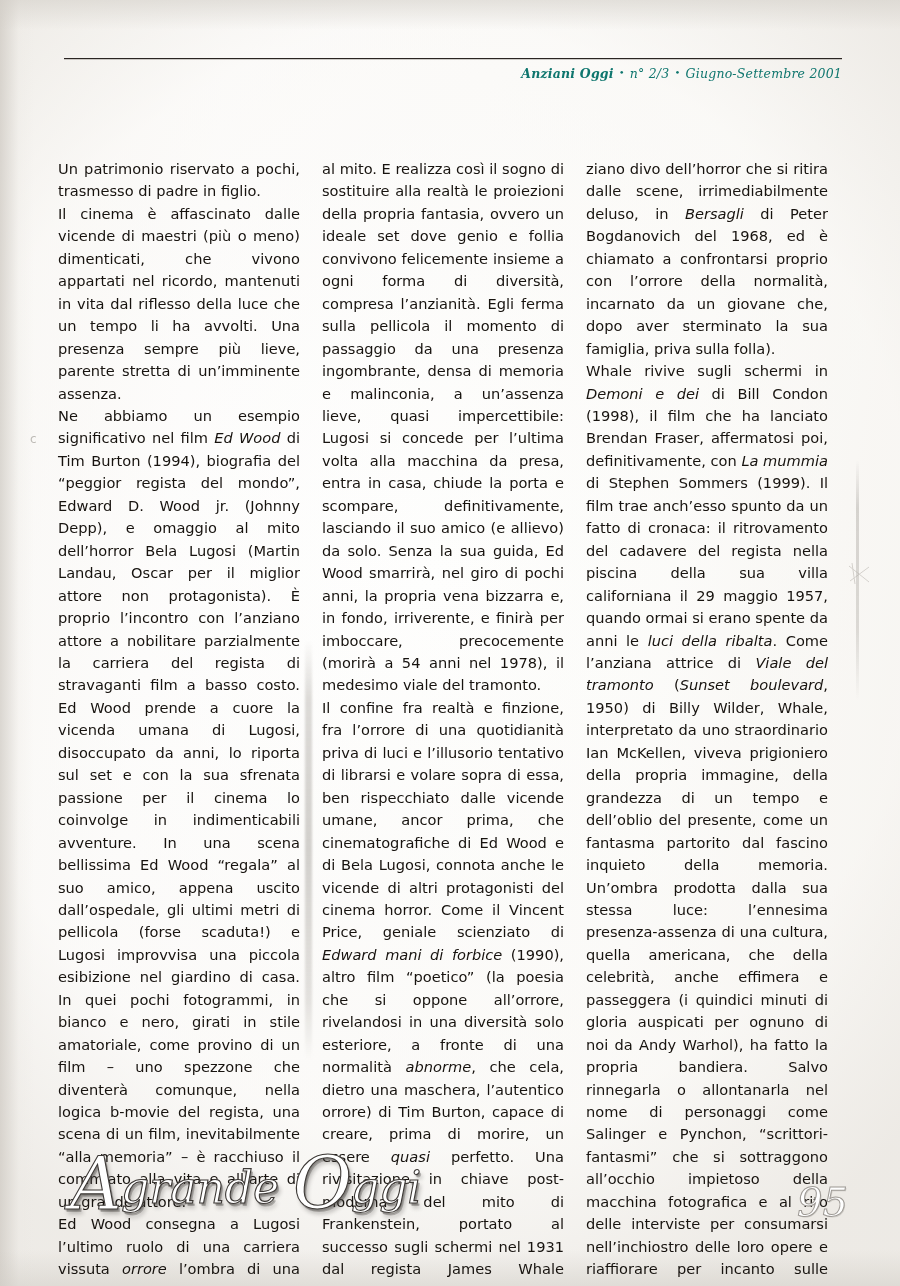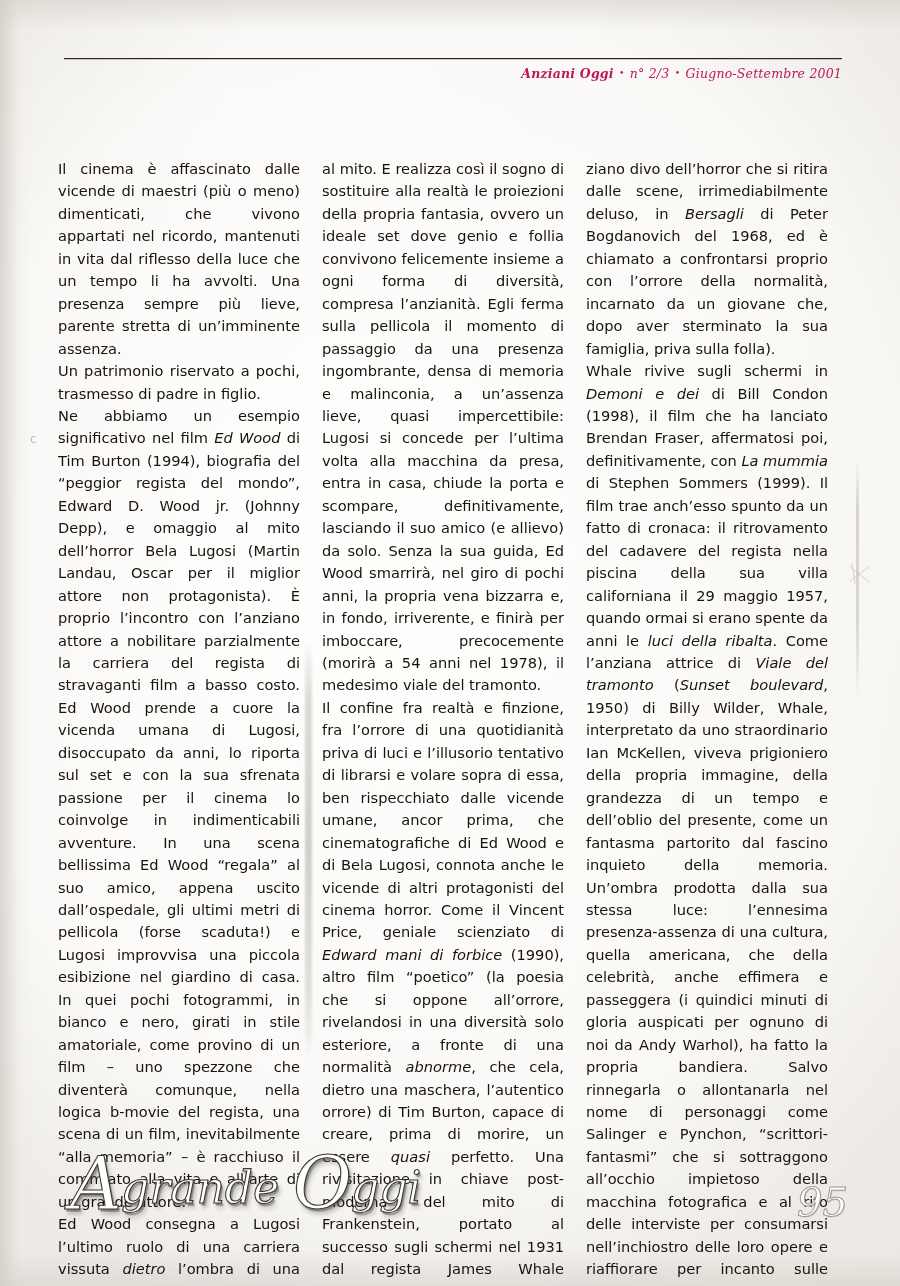--- a/index.html
+++ b/index.html
@@ -69,21 +69,21 @@
   }
   .masthead-line {
     position: absolute;
     right: 0;
     top: 8px;
     font-family: "DejaVu Serif", serif;
     font-style: italic;
     font-size: 12.5px;
     letter-spacing: 0.2px;
     white-space: nowrap;
-    color: #be185d;
+    color: #0f766e;
   }
   .masthead-line .mh-title {
     font-weight: bold;
   }
   .masthead-line .mh-sep {
     font-style: normal;
     font-size: 10px;
     padding: 0 5px;
     vertical-align: 2px;
   }
@@ -216,24 +216,24 @@
 
   <div class="masthead">
     <div class="masthead-rule"></div>
     <div class="masthead-line">
       <span class="mh-title">Anziani Oggi</span><span class="mh-sep">•</span><span>n° 2/3</span><span class="mh-sep">•</span><span>Giugno-Settembre 2001</span>
     </div>
   </div>
 
   <div class="columns" id="columns-root">
       <div class="col">
+        <p><span>Un patrimonio riservato a pochi, trasmesso di padre in figlio.</span></p>
         <p><span>Il cinema è affascinato dalle vicende di maestri (più o meno) dimenticati, che vivono appartati nel ricordo, mantenuti in vita dal riflesso della luce che un tempo li ha avvolti. Una presenza sempre più lieve, parente stretta di un’imminente assenza.</span></p>
-        <p><span>Un patrimonio riservato a pochi, trasmesso di padre in figlio.</span></p>
         <p><span>Ne abbiamo un esempio significativo nel film </span><i>Ed Wood</i><span> di Tim Burton (1994), biografia del “peggior regista del mondo”, Edward D. Wood jr. (Johnny Depp), e omaggio al mito dell’horror Bela Lugosi (Martin Landau, Oscar per il miglior attore non protagonista). È proprio l’incontro con l’anziano attore a nobilitare parzialmente la carriera del regista di stravaganti film a basso costo. Ed Wood prende a cuore la vicenda umana di Lugosi, disoccupato da anni, lo riporta sul set e con la sua sfrenata passione per il cinema lo coinvolge in indimenticabili avventure. In una scena bellissima Ed Wood “regala” al suo amico, appena uscito dall’ospedale, gli ultimi metri di pellicola (forse scaduta!) e Lugosi improvvisa una piccola esibizione nel giardino di casa. In quei pochi fotogrammi, in bianco e nero, girati in stile amatoriale, come provino di un film – uno spezzone che diventerà comunque, nella logica b-movie del regista, una scena di un film, inevitabilmente “alla memoria” – è racchiuso il commiato alla vita e all’arte di un grande attore.</span></p>
-        <p><span>Ed Wood consegna a Lugosi l’ultimo ruolo di una carriera vissuta </span><i>dietro</i><span> l’ombra di una maschera, consentendogli di fuggire definitivamente dalla realtà per approdare</span></p>
+        <p><span>Ed Wood consegna a Lugosi l’ultimo ruolo di una carriera vissuta </span><i>orrore</i><span> l’ombra di una maschera, consentendogli di fuggire definitivamente dalla realtà per approdare</span></p>
       </div>
       <div class="col">
         <p><span>al mito. E realizza così il sogno di sostituire alla realtà le proiezioni della propria fantasia, ovvero un ideale set dove genio e follia convivono felicemente insieme a ogni forma di diversità, compresa l’anzianità. Egli ferma sulla pellicola il momento di passaggio da una presenza ingombrante, densa di memoria e malinconia, a un’assenza lieve, quasi impercettibile: Lugosi si concede per l’ultima volta alla macchina da presa, entra in casa, chiude la porta e scompare, definitivamente, lasciando il suo amico (e allievo) da solo. Senza la sua guida, Ed Wood smarrirà, nel giro di pochi anni, la propria vena bizzarra e, in fondo, irriverente, e finirà per imboccare, precocemente (morirà a 54 anni nel 1978), il medesimo viale del tramonto.</span></p>
         <p><span>Il confine fra realtà e finzione, fra l’orrore di una quotidianità priva di luci e l’illusorio tentativo di librarsi e volare sopra di essa, ben rispecchiato dalle vicende umane, ancor prima, che cinematografiche di Ed Wood e di Bela Lugosi, connota anche le vicende di altri protagonisti del cinema horror. Come il Vincent Price, geniale scienziato di </span><i>Edward mani di forbice</i><span> (1990), altro film “poetico” (la poesia che si oppone all’orrore, rivelandosi in una diversità solo esteriore, a fronte di una normalità </span><i>abnorme</i><span>, che cela, dietro una maschera, l’autentico orrore) di Tim Burton, capace di creare, prima di morire, un essere </span><i>quasi</i><span> perfetto. Una rivisitazione in chiave post-moderna del mito di Frankenstein, portato al successo sugli schermi nel 1931 dal regista James Whale nell’indimenticabile interpretazione di Boris Karloff (del quale ricordiamo la parte dell’an-</span></p>
       </div>
       <div class="col">
         <p><span>ziano divo dell’horror che si ritira dalle scene, irrimediabilmente deluso, in </span><i>Bersagli</i><span> di Peter Bogdanovich del 1968, ed è chiamato a confrontarsi proprio con l’orrore della normalità, incarnato da un giovane che, dopo aver sterminato la sua famiglia, priva sulla folla).</span></p>
         <p><span>Whale rivive sugli schermi in </span><i>Demoni e dei</i><span> di Bill Condon (1998), il film che ha lanciato Brendan Fraser, affermatosi poi, definitivamente, con </span><i>La mummia</i><span> di Stephen Sommers (1999). Il film trae anch’esso spunto da un fatto di cronaca: il ritrovamento del cadavere del regista nella piscina della sua villa californiana il 29 maggio 1957, quando ormai si erano spente da anni le </span><i>luci della ribalta</i><span>. Come l’anziana attrice di </span><i>Viale del tramonto</i><span> (</span><i>Sunset boulevard</i><span>, 1950) di Billy Wilder, Whale, interpretato da uno straordinario Ian McKellen, viveva prigioniero della propria immagine, della grandezza di un tempo e dell’oblio del presente, come un fantasma partorito dal fascino inquieto della memoria. Un’ombra prodotta dalla sua stessa luce: l’ennesima presenza-assenza di una cultura, quella americana, che della celebrità, anche effimera e passeggera (i quindici minuti di gloria auspicati per ognuno di noi da Andy Warhol), ha fatto la propria bandiera. Salvo rinnegarla o allontanarla nel nome di personaggi come Salinger e Pynchon, “scrittori-fantasmi” che si sottraggono all’occhio impietoso della macchina fotografica e al rito delle interviste per consumarsi nell’inchiostro delle loro opere e riaffiorare per incanto sulle ceneri della loro </span><i>assenza</i><span>.</span></p>
       </div>
     </div>

